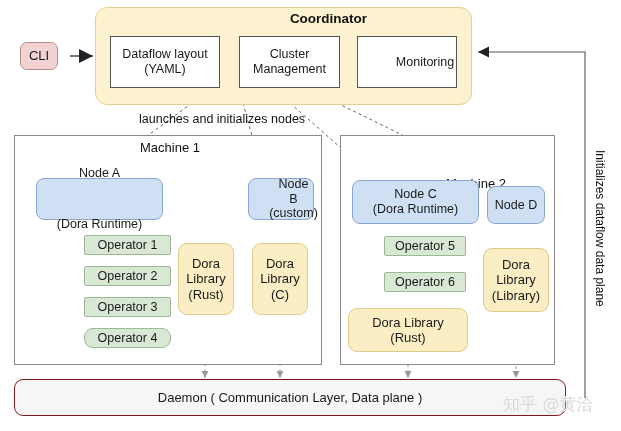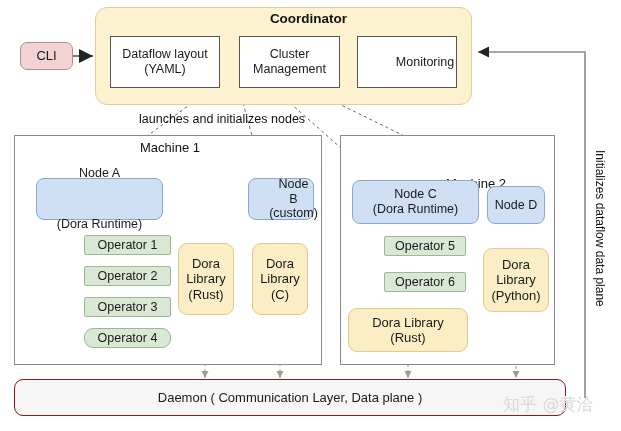--- a/index.html
+++ b/index.html
@@ -201,26 +201,26 @@
     </g>
 
     <g stroke="#aaaaaa" stroke-width="1.2" fill="none" stroke-dasharray="3,3">
       <line x1="205" y1="315" x2="205" y2="378" marker-end="url(#arrLight)"></line>
       <line x1="280" y1="315" x2="280" y2="378" marker-end="url(#arrLight)"></line>
       <line x1="408" y1="352" x2="408" y2="378" marker-end="url(#arrLight)"></line>
       <line x1="516" y1="312" x2="516" y2="378" marker-end="url(#arrLight)"></line>
     </g>
   </svg>
 
-  <div class="box cli" style="left:20px; top:42px; width:53px; height:28px;">
+  <div class="box cli" style="left:20px; top:42px; width:38px; height:28px;">
     <span>CLI</span>
   </div>
 
   <div class="box coordinator" style="left:95px; top:7px; width:377px; height:98px;"></div>
-  <div class="coordinator-title" style="left:95px; top:11px; width:427px;">Coordinator</div>
+  <div class="coordinator-title" style="left:95px; top:11px; width:427px;padding-left:20px;">Coordinator</div>
 
   <div class="box coord-item" style="left:110px; top:36px; width:110px; height:52px; flex-direction:column;">
     <span>Dataflow layout</span>
     <span>(YAML)</span>
   </div>
 
   <div class="box coord-item" style="left:239px; top:36px; width:101px; height:52px; flex-direction:column;">
     <span>Cluster</span>
     <span>Management</span>
   </div>
@@ -289,21 +289,21 @@
   </div>
 
   <div class="box library" style="left:348px; top:308px; width:120px; height:44px; flex-direction:column;">
     <span>Dora Library</span>
     <span>(Rust)</span>
   </div>
 
   <div class="box library" style="left:483px; top:248px; width:66px; height:64px; flex-direction:column;">
     <span>Dora</span>
     <span>Library</span>
-    <span>(Python)</span>
+    <span>(Library)</span>
   </div>
 
   <div class="box daemon" style="left:14px; top:379px; width:552px; height:37px;">
     <span>Daemon ( Communication Layer, Data plane )</span>
   </div>
 
   <div class="vtext" style="left:607px; top:150px;">Initializes dataflow data plane</div>
 
   <div class="watermark" style="left:503px; top:393px;">知乎 @黄洽</div>
 

